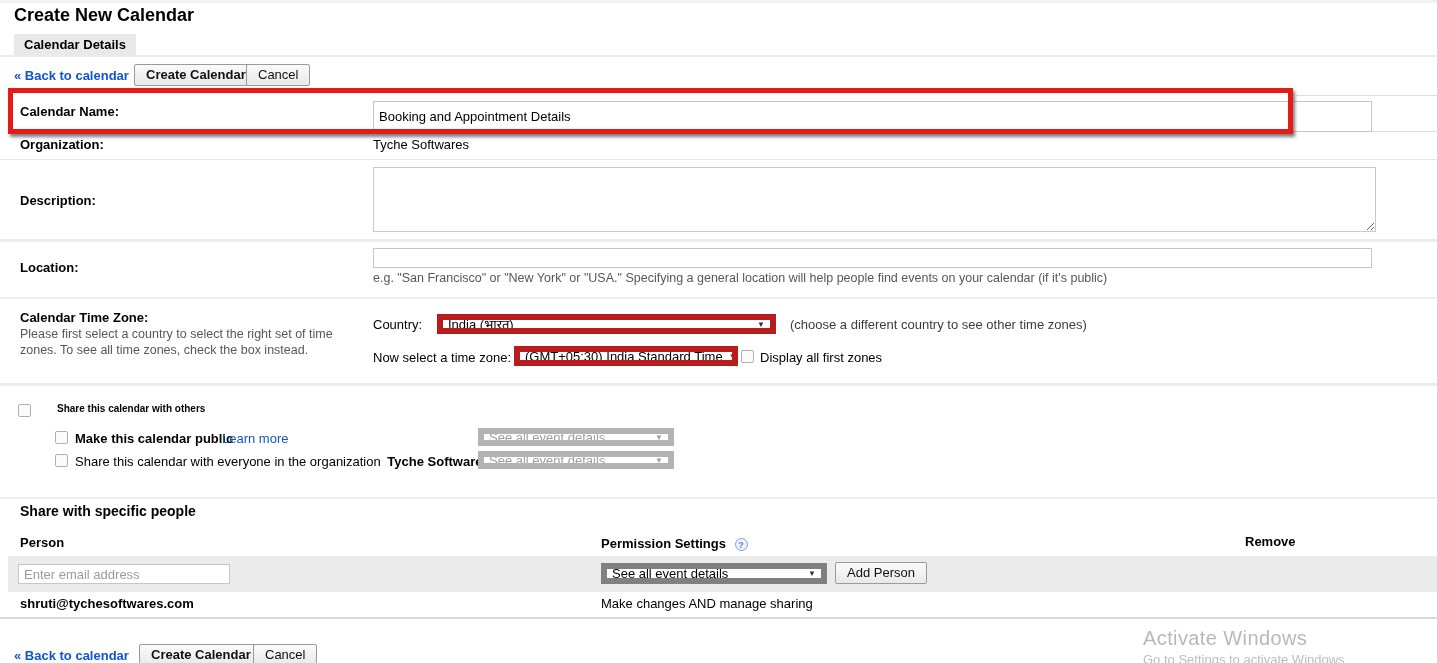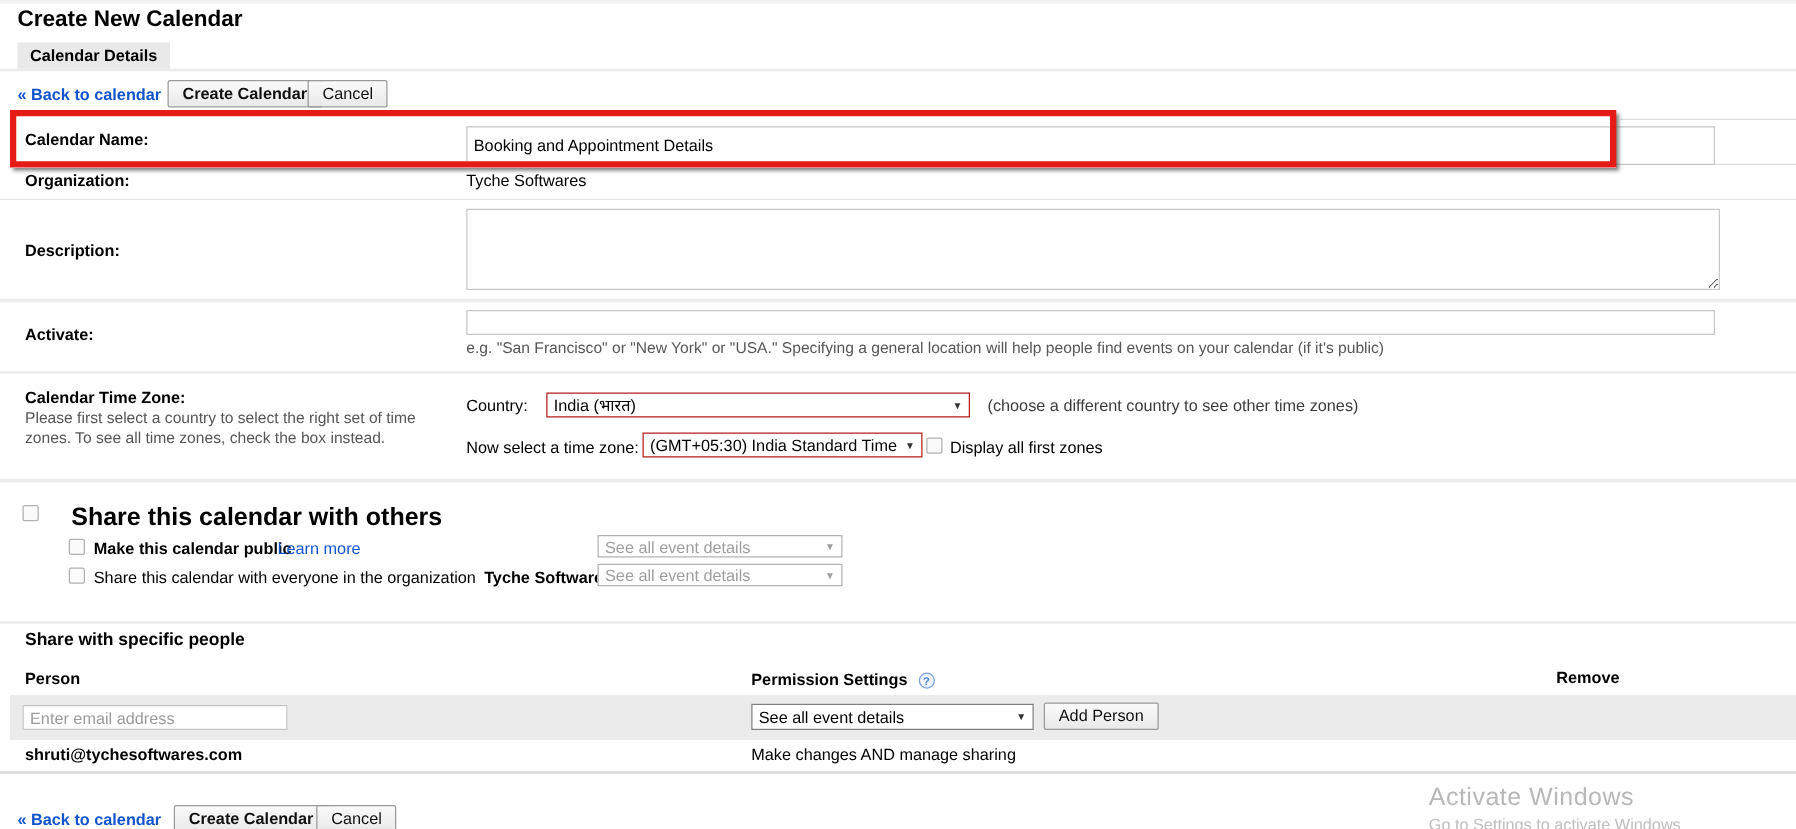--- a/index.html
+++ b/index.html
@@ -13,21 +13,21 @@
          background:linear-gradient(to bottom,#fafafa,#e9e9e9);
          font-family:"Liberation Sans",sans-serif; font-size:13px; color:#111;
          height:22px; line-height:20px; padding:0 11px; text-align:center; cursor:pointer; }
   .btn-bold { font-weight:bold; }
   .text-input { border:1px solid #c6c6c6; height:31px;
                 font-family:"Liberation Sans",sans-serif; font-size:13px;
                 padding:0 5px; color:#000; background:#fff; }
   .text-input::placeholder { color:#9b9b9b; }
   textarea.desc { border:1px solid #c9c9c9; resize:both;
                   font-family:"Liberation Sans",sans-serif; font-size:13px; }
-  .select { border:1px solid #b91c1c; background:#fff; display:flex;
+  .select { border:6px solid #b91c1c; background:#fff; display:flex;
             align-items:center; justify-content:space-between;
             padding:0 5px; font-size:13px; height:20px; cursor:pointer; white-space:nowrap; overflow:hidden; }
   .select .arrow { font-size:8px; color:#333; margin-left:6px; flex:0 0 auto; }
   .select.disabled { border-color:#b3b3b3; color:#9e9e9e; cursor:default; }
   .select.disabled .arrow { color:#9e9e9e; }
   .checkbox { width:13px; height:13px; border:1px solid #b0b0b0; border-radius:2px;
               background:#fbfbfb; display:inline-block; cursor:pointer; }
   .label { font-weight:bold; white-space:nowrap; }
   .hint { color:#575757; font-size:12.5px; }
   .highlight-box { border:5px solid #e41b17; box-shadow:2px 3px 3px rgba(60,60,60,0.65);
@@ -61,21 +61,21 @@
 <div class="abs highlight-box" style="left:8px;top:88px;width:1285px;height:46px;"></div>
 
 <div class="abs label" style="left:20px;top:137px;">Organization:</div>
 <div class="abs" style="left:373px;top:137px;">Tyche Softwares</div>
 <div class="hr" style="top:159px;height:1px;background:#e6e6e6;"></div>
 
 <div class="abs label" style="left:20px;top:193px;">Description:</div>
 <textarea class="desc abs" style="left: 373px; top: 167px; width: 1003px; height: 65px;"></textarea>
 <div class="hr" style="top:239px;height:3px;"></div>
 
-<div class="abs label" style="left:20px;top:260px;">Activate:</div>
+<div class="abs label" style="left:20px;top:260px;">Location:</div>
 <input class="text-input abs" style="left: 373px; top: 248px; width: 999px; height: 20px;">
 <div class="abs hint" style="left:373px;top:271px;">e.g. "San Francisco" or "New York" or "USA." Specifying a general location will help people find events on your calendar (if it's public)</div>
 <div class="hr" style="top:297px;height:2px;"></div>
 
 <div class="abs label" style="left:20px;top:310px;">Calendar Time Zone:</div>
 <div class="abs hint" style="left:20px;top:327px;width:352px;line-height:15.5px;">Please first select a country to select the right set of time zones. To see all time zones, check the box instead.</div>
 
 <div class="abs" style="left:373px;top:317px;">Country:</div>
 <div class="select abs" style="left:437px;top:314px;width:339px;">
   <span>India (भारत)</span>
@@ -86,21 +86,21 @@
 <div class="abs" style="left:373px;top:350px;">Now select a time zone:</div>
 <div class="select abs" style="left:514px;top:346px;width:224px;">
   <span>(GMT+05:30) India Standard Time</span>
   <span class="arrow">▼</span>
 </div>
 <span class="checkbox abs" style="left:741px;top:350px;"></span>
 <div class="abs" style="left:760px;top:350px;">Display all first zones</div>
 <div class="hr" style="top:383px;height:3px;"></div>
 
 <span class="checkbox abs" style="left:18px;top:404px;"></span>
-<div class="abs bold" style="left:57px;top:403px;font-size:20px;">Share this calendar with others</div>
+<div class="abs bold" style="left:57px;top:403px;font-size:10px;">Share this calendar with others</div>
 
 <span class="checkbox abs" style="left:55px;top:431px;"></span>
 <div class="abs nowrap" style="left:75px;top:431px;font-weight:bold;">Make this calendar public</div>
 <a class="abs link" style="left:222px;top:431px;">Learn more</a>
 <div class="select disabled abs" style="left:478px;top:428px;width:196px;height:18px;">
   <span>See all event details</span>
   <span class="arrow">▼</span>
 </div>
 
 <span class="checkbox abs" style="left:55px;top:454px;"></span>

